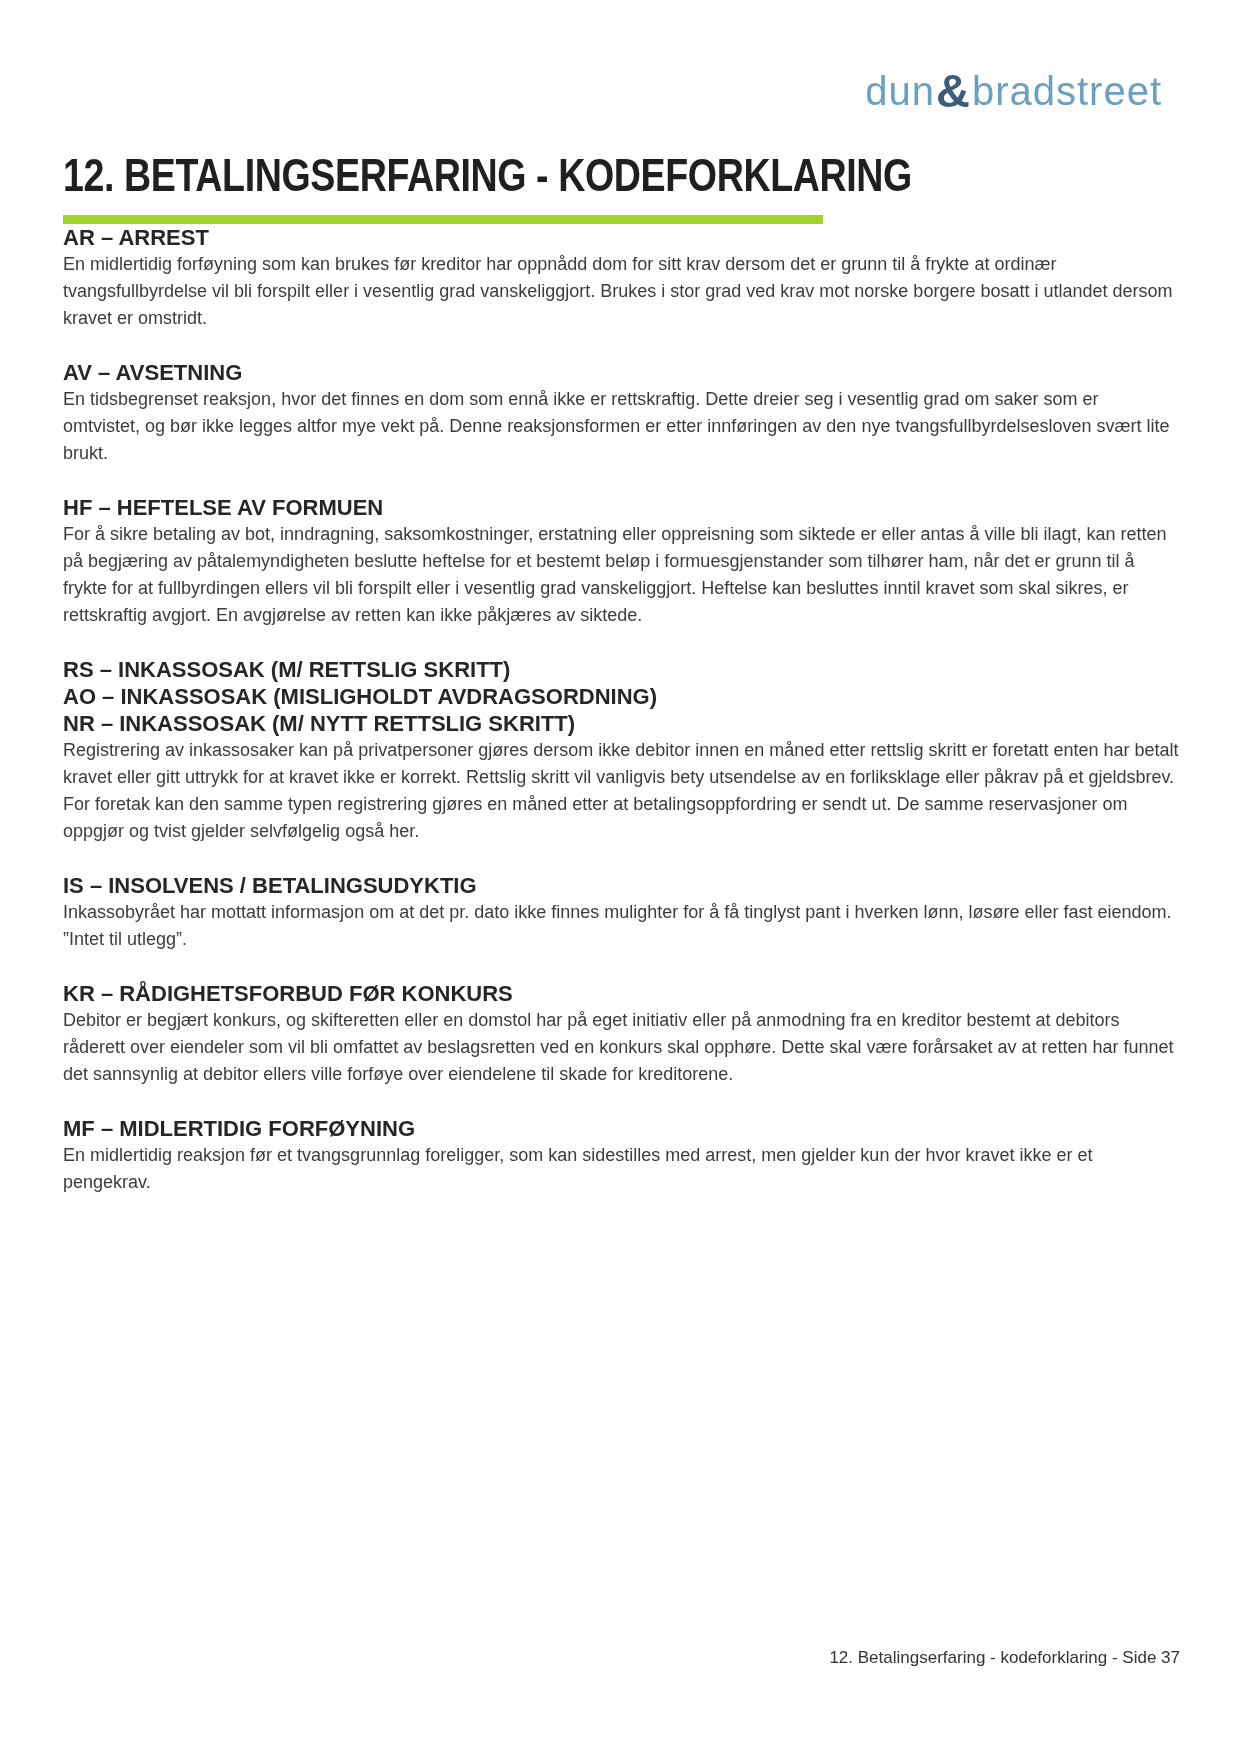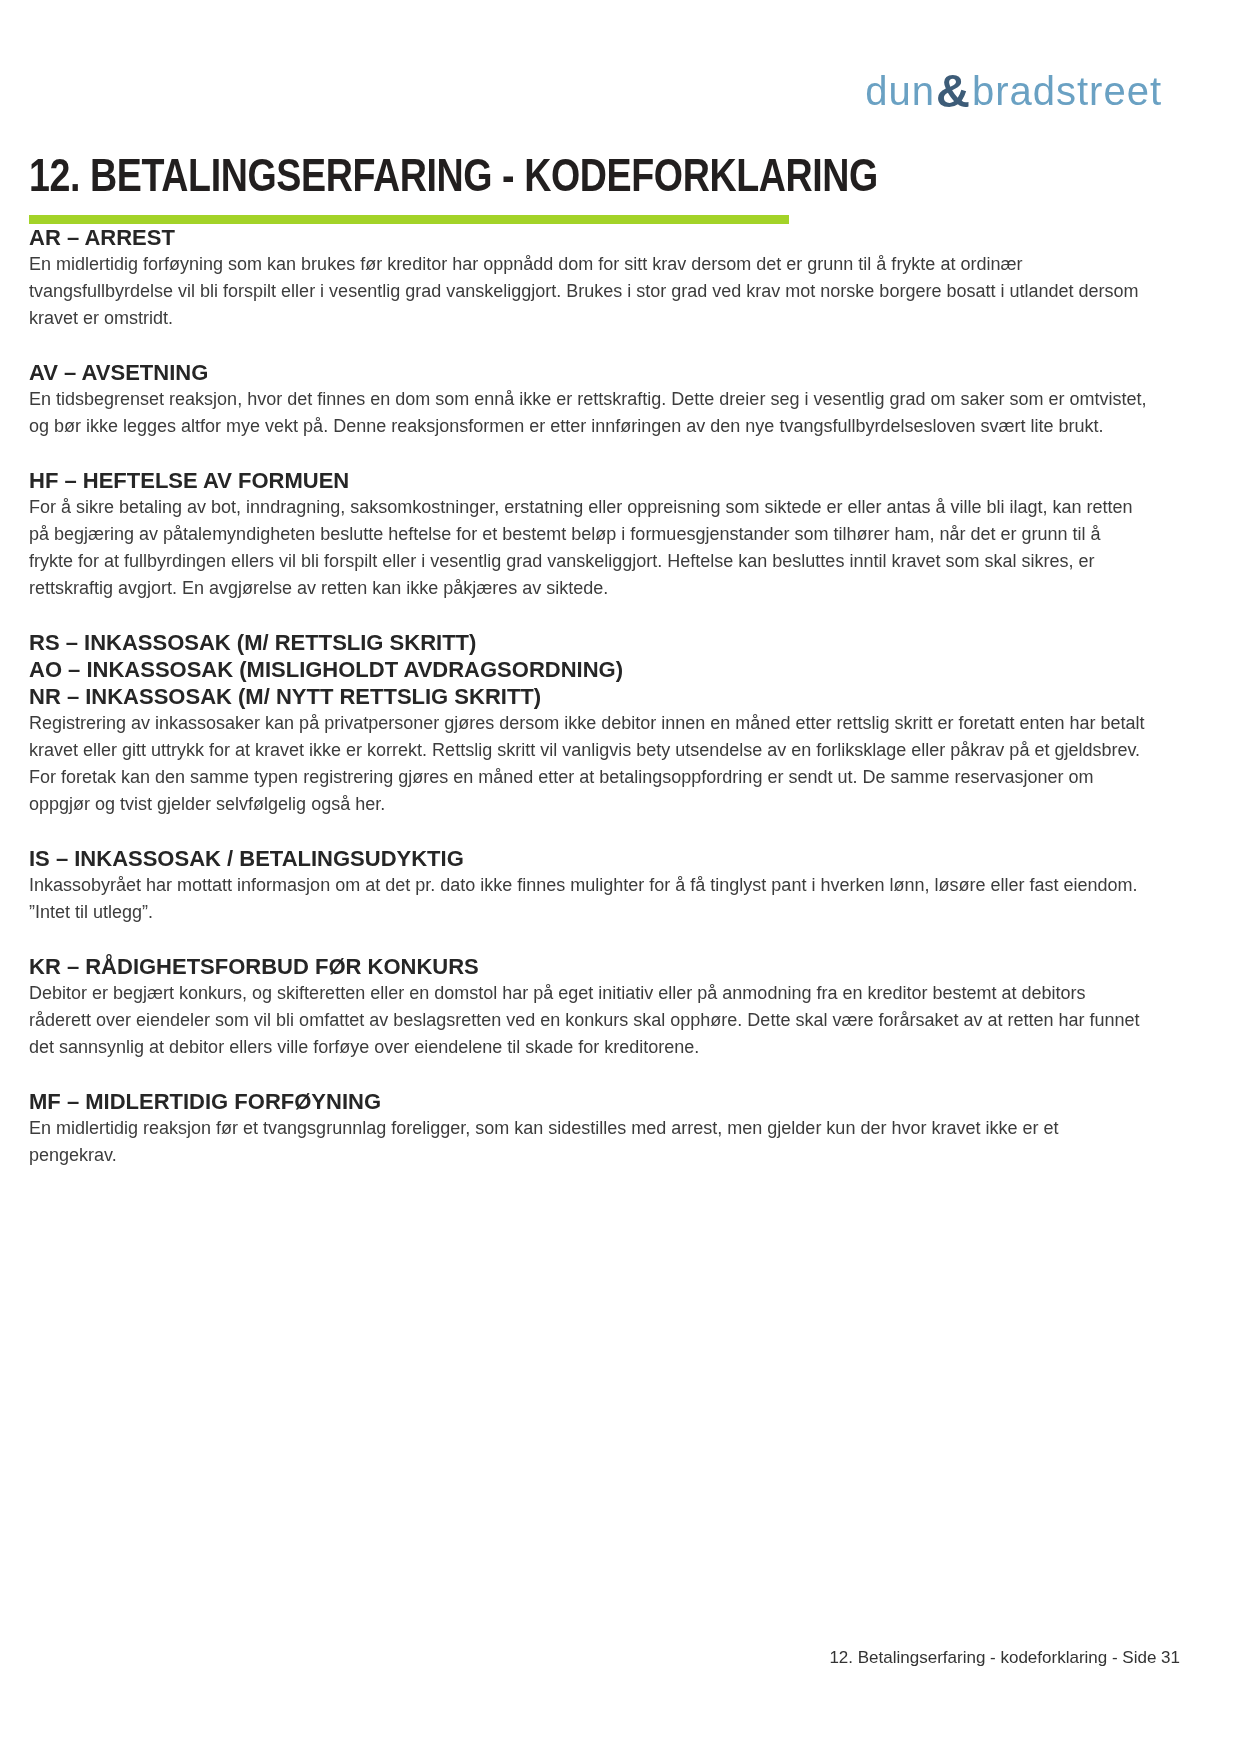--- a/index.html
+++ b/index.html
@@ -6,21 +6,21 @@
   html, body { background: #e8e8e8; }
   body { font-family: "Liberation Sans", "DejaVu Sans", sans-serif; }
 
   .page {
     position: relative;
     width: 1241px;
     height: 1754px;
     margin: 0 auto;
     background: #ffffff;
     overflow: hidden;
-    padding-left: 29px;
+    padding-left: 63px;
     padding-right: 61px;
   }
 
   
   .logo-row {
     padding-top: 68px;
     text-align: right;
   }
   .logo {
     display: inline-block;
@@ -122,28 +122,28 @@
         <div class="code-heading">HF – HEFTELSE AV FORMUEN</div>
         <p class="code-body">For å sikre betaling av bot, inndragning, saksomkostninger, erstatning eller oppreisning som siktede er eller antas å ville bli ilagt, kan retten på begjæring av påtalemyndigheten beslutte heftelse for et bestemt beløp i formuesgjenstander som tilhører ham, når det er grunn til å frykte for at fullbyrdingen ellers vil bli forspilt eller i vesentlig grad vanskeliggjort. Heftelse kan besluttes inntil kravet som skal sikres, er rettskraftig avgjort. En avgjørelse av retten kan ikke påkjæres av siktede.</p>
       </section>
       <section class="code-section">
         <div class="code-heading">RS – INKASSOSAK (M/ RETTSLIG SKRITT)</div>
         <div class="code-heading">AO – INKASSOSAK (MISLIGHOLDT AVDRAGSORDNING)</div>
         <div class="code-heading">NR – INKASSOSAK (M/ NYTT RETTSLIG SKRITT)</div>
         <p class="code-body">Registrering av inkassosaker kan på privatpersoner gjøres dersom ikke debitor innen en måned etter rettslig skritt er foretatt enten har betalt kravet eller gitt uttrykk for at kravet ikke er korrekt. Rettslig skritt vil vanligvis bety utsendelse av en forliksklage eller påkrav på et gjeldsbrev. For foretak kan den samme typen registrering gjøres en måned etter at betalingsoppfordring er sendt ut. De samme reservasjoner om oppgjør og tvist gjelder selvfølgelig også her.</p>
       </section>
       <section class="code-section">
-        <div class="code-heading">IS – INKASSOSAK / BETALINGSUDYKTIG</div>
+        <div class="code-heading">IS – INSOLVENS / BETALINGSUDYKTIG</div>
         <p class="code-body">Inkassobyrået har mottatt informasjon om at det pr. dato ikke finnes mulighter for å få tinglyst pant i hverken lønn, løsøre eller fast eiendom. ”Intet til utlegg”.</p>
       </section>
       <section class="code-section">
         <div class="code-heading">KR – RÅDIGHETSFORBUD FØR KONKURS</div>
         <p class="code-body">Debitor er begjært konkurs, og skifteretten eller en domstol har på eget initiativ eller på anmodning fra en kreditor bestemt at debitors råderett over eiendeler som vil bli omfattet av beslagsretten ved en konkurs skal opphøre. Dette skal være forårsaket av at retten har funnet det sannsynlig at debitor ellers ville forføye over eiendelene til skade for kreditorene.</p>
       </section>
       <section class="code-section">
         <div class="code-heading">MF – MIDLERTIDIG FORFØYNING</div>
         <p class="code-body">En midlertidig reaksjon før et tvangsgrunnlag foreligger, som kan sidestilles med arrest, men gjelder kun der hvor kravet ikke er et pengekrav.</p>
       </section>
     </main>
 
-  <footer class="footer">12. Betalingserfaring - kodeforklaring - Side 31</footer>
+  <footer class="footer">12. Betalingserfaring - kodeforklaring - Side 37</footer>
 
 </div>
 
 </body></html>

